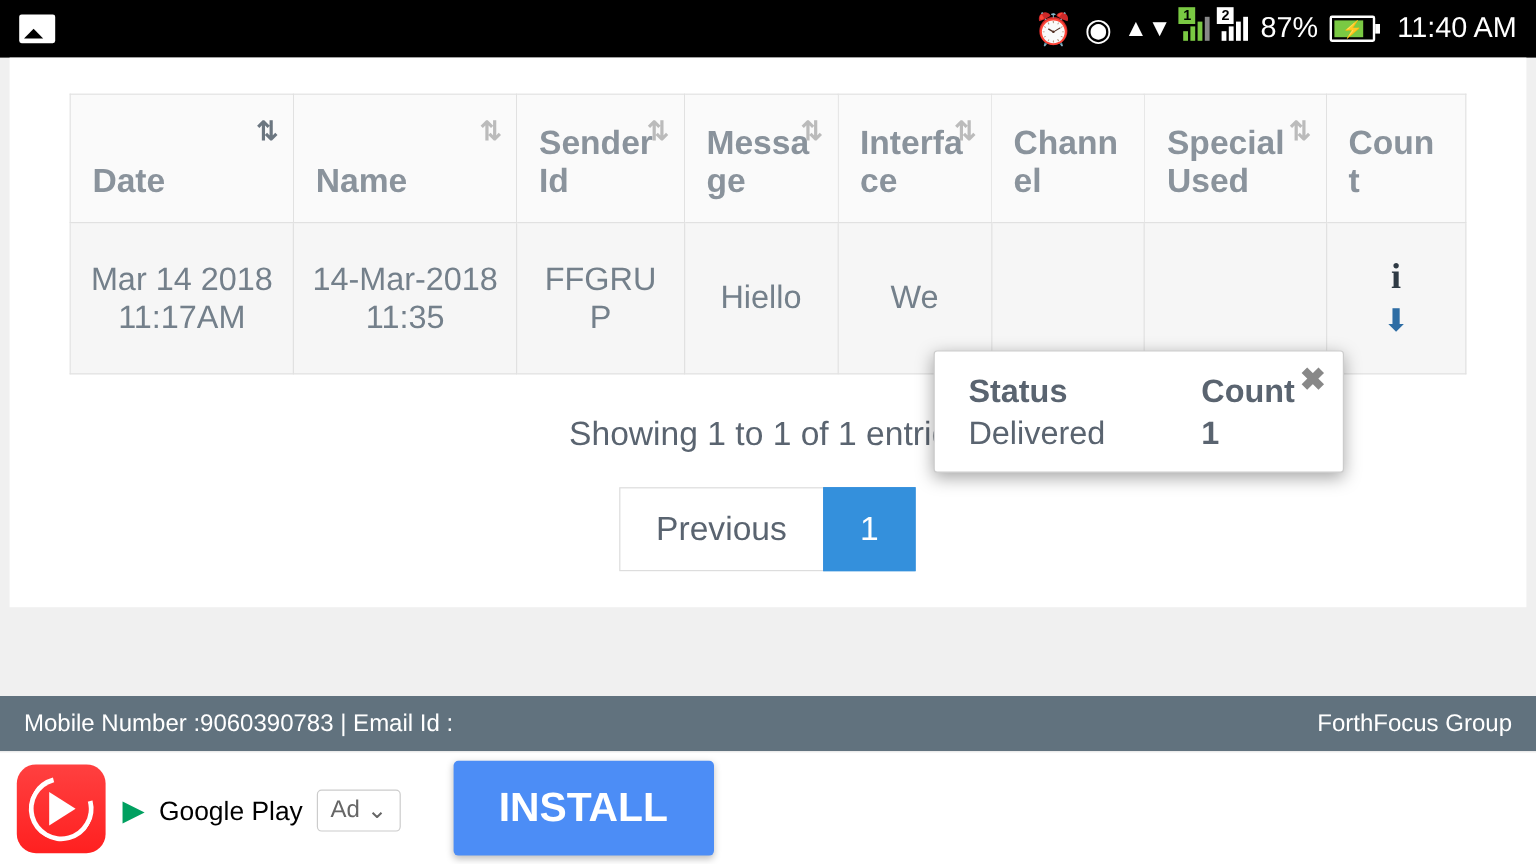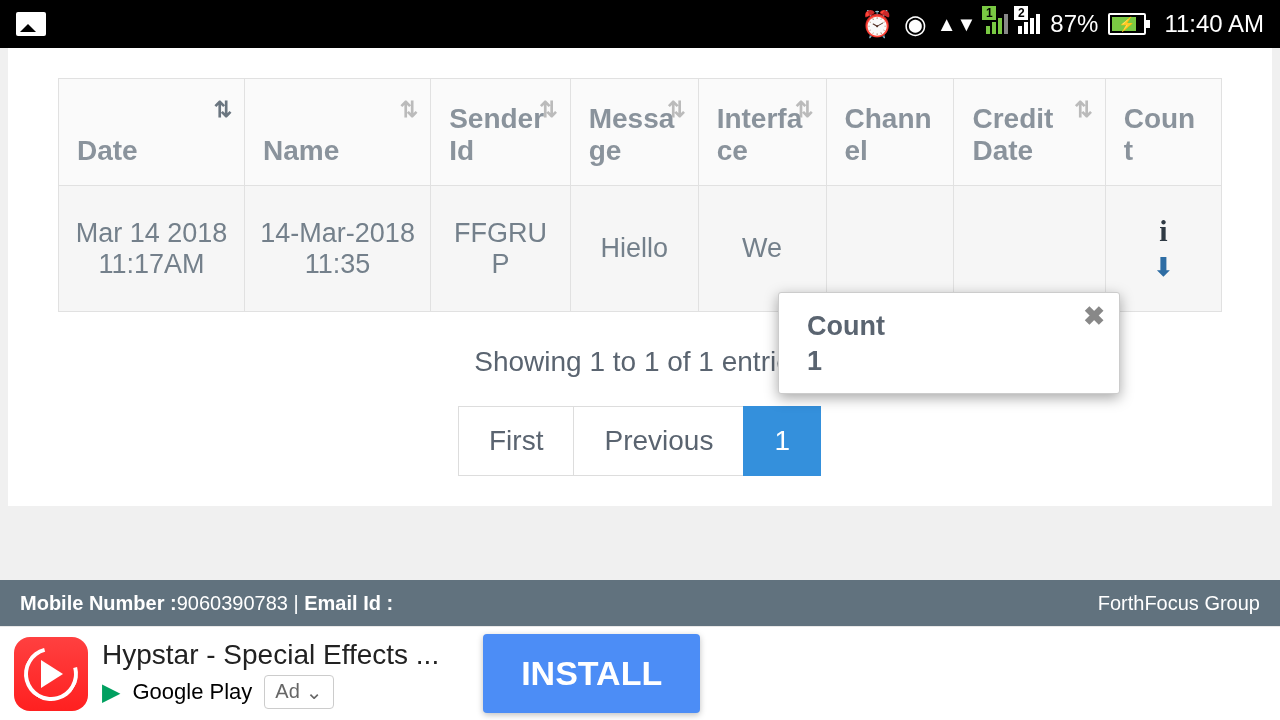--- a/index.html
+++ b/index.html
@@ -20,21 +20,21 @@
 .tooltip { position: absolute; background: #fff; border: 1px solid #ccc; border-radius: 3px; box-shadow: 0 4px 14px rgba(0,0,0,0.35); padding: 18px 28px 16px; }
 .tooltip .close { position: absolute; top: 8px; right: 14px; color: #888; font-size: 26px; font-weight: bold; cursor: pointer; }
 .tooltip .tt-row { display: flex; gap: 80px; }
 .tooltip .lbl { font-weight: 700; color: #5a6470; font-size: 27px; }
 .tooltip .val { color: #5a6470; font-size: 27px; margin-top: 4px; }
 .summary { text-align: center; color: #5a6470; font-size: 28px; margin: 34px 0 28px; }
 .pager { display: flex; justify-content: center; gap: 0; margin-bottom: 20px; }
 .pager a { border: 1px solid #ddd; color: #5a6470; font-size: 28px; padding: 18px 30px; background: #fff; text-decoration: none; margin-left: -1px; }
 .pager a.active { background: #3490dc; color: #fff; border-color: #3490dc; }
 .footer { background: #61727e; color: #fff; height: 46px; display: flex; align-items: center; padding: 0 20px; font-size: 20px; }
-.footer .flab { font-weight: 700; }
+.footer .flab { font-weight: 400; }
 .footer .right { margin-left: auto; }
 .ad { background: #fff; height: 94px; display: flex; align-items: center; padding: 0 14px; gap: 14px; border-top: 1px solid #e8e8e8; }
 .ad-icon { width: 74px; height: 74px; border-radius: 16px; background: linear-gradient(#ff4040,#ff2020); position: relative; }
 .ad-icon::after { content: ''; position: absolute; top: 50%; left: 52%; transform: translate(-50%,-50%); width: 0; height: 0; border-top: 14px solid transparent; border-bottom: 14px solid transparent; border-left: 22px solid #fff; }
 .ad-icon::before { content:''; position:absolute; top:10px; left:10px; right:10px; bottom:10px; border:4px solid #fff; border-radius:50%; border-top-color:transparent; transform:rotate(30deg); }
 .ad-text { flex: 0 0 auto; }
 .ad-title { font-size: 28px; color: #222; font-weight: 500; }
 .ad-sub { display: flex; align-items: center; gap: 12px; margin-top: 4px; }
 .gplay { font-size: 22px; color: #000000; }
 .ad-pill { border: 1px solid #ccc; border-radius: 4px; padding: 4px 10px; color: #666; font-size: 20px; display: inline-flex; align-items: center; gap: 6px; }
@@ -99,21 +99,21 @@
         <col style="width:10%">
       </colgroup>
     <thead>
       <tr>
         <th><span class="sort active">⇅</span><span>Date</span></th>
         <th><span class="sort">⇅</span><span>Name</span></th>
         <th><span class="sort">⇅</span><span>SenderId</span></th>
         <th><span class="sort">⇅</span><span>Message</span></th>
         <th><span class="sort">⇅</span><span>Interface</span></th>
         <th><span>Channel</span></th>
-        <th><span class="sort">⇅</span><span>Credit Date</span></th>
+        <th><span class="sort">⇅</span><span>Special Used</span></th>
         <th><span>Count</span></th>
       </tr>
     </thead>
     <tbody>
       <tr>
         <td>Mar 14 2018 11:17AM</td>
         <td>14-Mar-2018 11:35</td>
         <td>FFGRUP</td>
         <td>Hiello</td>
         <td>We</td>
@@ -123,48 +123,50 @@
           <span class="info-icon">i</span>
           <span class="dl-icon">⬇</span>
         </td>
       </tr>
     </tbody>
   </table>
 
   <div class="summary">Showing 1 to 1 of 1 entries</div>
 
   <div class="pager">
-    <a>First</a>
     <a>Previous</a>
     <a class="active">1</a>
   </div>
 </div>
 
 <div class="tooltip" style="top:292px; left:778px; width:342px;">
   <span class="close">✖</span>
   <div class="tt-row">
+    <div>
+      <div class="lbl">Status</div>
+      <div class="val">Delivered</div>
+    </div>
     <div>
       <div class="lbl">Count</div>
       <div class="val" style="font-weight:700">1</div>
     </div>
   </div>
 </div>
 
 <div class="footer" style="position:absolute; left:0; right:0; bottom:94px;">
   <span class="flab">Mobile Number : </span>
   <span>9060390783</span>
   <span style="white-space:pre"> | </span>
   <span class="flab">Email Id : </span>
   <span class="right">ForthFocus Group</span>
 </div>
 
 <div class="ad" style="position:absolute; left:0; right:0; bottom:0;">
   <div class="ad-icon"></div>
   <div class="ad-text">
-    <div class="ad-title">Hypstar - Special Effects ...</div>
     <div class="ad-sub">
       <span style="color:#00a060;font-size:24px">▶</span>
       <span class="gplay">Google Play</span>
       <span class="ad-pill">
           <span>Ad</span>
           <span>⌄</span>
         </span>
     </div>
   </div>
   <button class="install">INSTALL</button>

